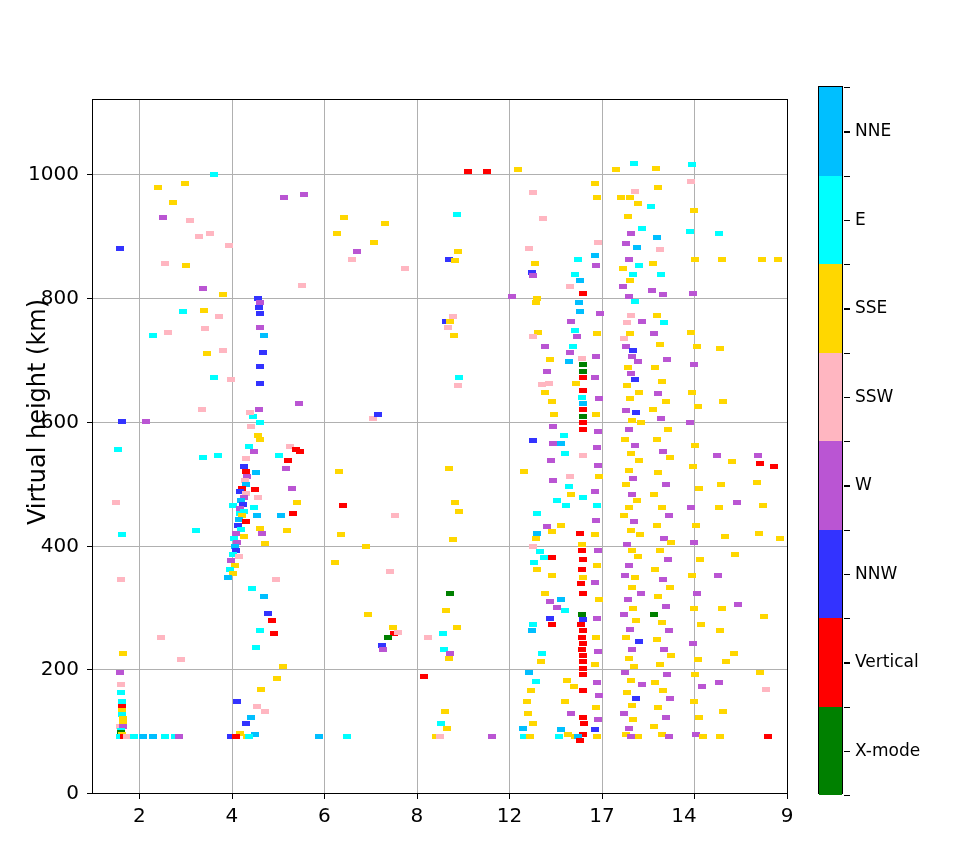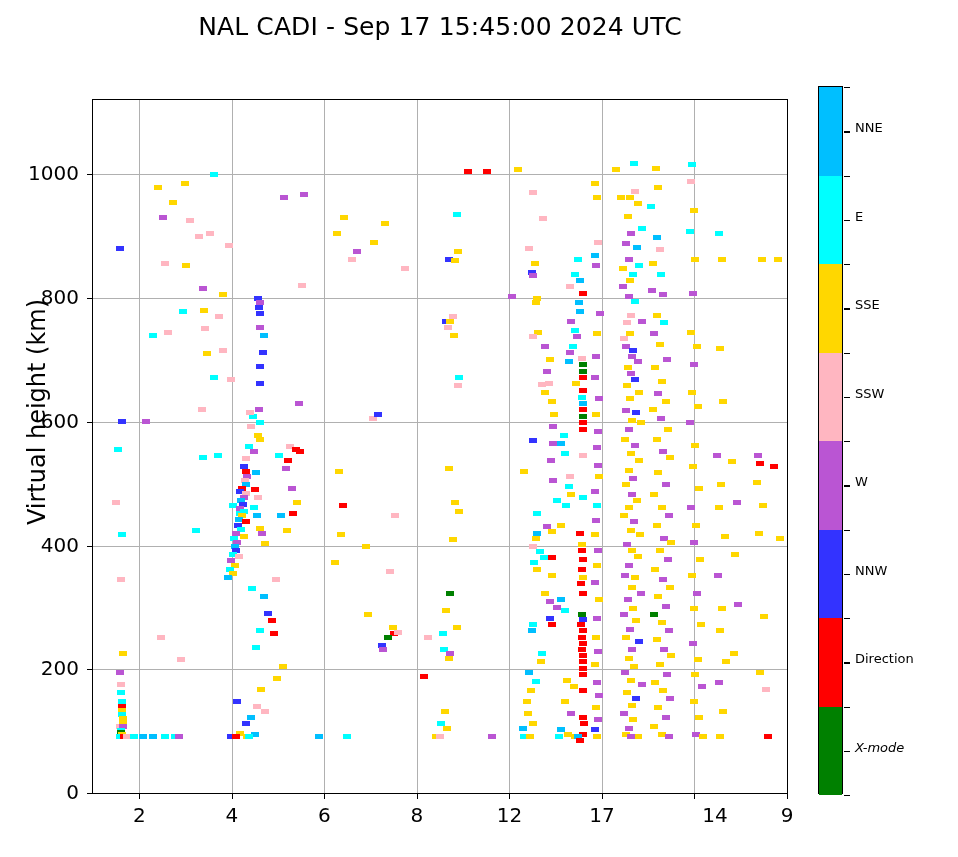--- a/index.html
+++ b/index.html
@@ -128,21 +128,21 @@
   .cb-tick {
     position: absolute;
     left: 25px;
     width: 6px;
     height: 1.3px;
     background: #000;
   }
   .cb-label {
     position: absolute;
     left: 36px;
-    font-size: 13px;
+    font-size: 17px;
     color: #000;
     white-space: nowrap;
     margin-top: -11px;
   }
   #cb-title {
     position: absolute;
     left: 757px;
     top: 287px;
     width: 420px;
     text-align: center;
@@ -150,21 +150,20 @@
     color: #000;
     transform: rotate(90deg);
     white-space: nowrap;
   }
 </style>
 </head>
 <body>
 
 <div id="root">
 
-  <div id="chart-title">NAL CADI - Sep 17 15:45:00 2024 UTC</div>
 
   <div id="plot-frame">
     <div id="plot-canvas">
         <div class="gridline-v" style="left: 46.2667px;"></div>
         <div class="gridline-v" style="left: 138.8px;"></div>
         <div class="gridline-v" style="left: 231.333px;"></div>
         <div class="gridline-v" style="left: 323.867px;"></div>
         <div class="gridline-v" style="left: 416.4px;"></div>
         <div class="gridline-v" style="left: 508.933px;"></div>
         <div class="gridline-v" style="left: 601.467px;"></div>
@@ -756,21 +755,21 @@
       <div class="ticklabel-x" style="left: 138.8px;">4</div>
       <div class="tick-x" style="left: 231.333px;"></div>
       <div class="ticklabel-x" style="left: 231.333px;">6</div>
       <div class="tick-x" style="left: 323.867px;"></div>
       <div class="ticklabel-x" style="left: 323.867px;">8</div>
       <div class="tick-x" style="left: 416.4px;"></div>
       <div class="ticklabel-x" style="left: 416.4px;">12</div>
       <div class="tick-x" style="left: 508.933px;"></div>
       <div class="ticklabel-x" style="left: 508.933px;">17</div>
       <div class="tick-x" style="left: 601.467px;"></div>
-      <div class="ticklabel-x" style="left: 622px;">14</div>
+      <div class="ticklabel-x" style="left: 591px;">14</div>
       <div class="tick-x" style="left: 694px;"></div>
       <div class="ticklabel-x" style="left: 694px;">9</div>
       <div class="tick-y" style="top: 693px;"></div>
       <div class="ticklabel-y" style="top: 693px;">0</div>
       <div class="tick-y" style="top: 569.25px;"></div>
       <div class="ticklabel-y" style="top: 569.25px;">200</div>
       <div class="tick-y" style="top: 445.5px;"></div>
       <div class="ticklabel-y" style="top: 445.5px;">400</div>
       <div class="tick-y" style="top: 321.75px;"></div>
       <div class="ticklabel-y" style="top: 321.75px;">600</div>
@@ -796,24 +795,24 @@
       <div class="cb-tick" style="top: 309.75px;"></div>
       <div class="cb-label" style="top: 309.75px;">SSW</div>
       <div class="cb-seg" style="top: 354px; height: 88.5px; background: rgb(186, 85, 211);"></div>
       <div class="cb-tick" style="top: 398.25px;"></div>
       <div class="cb-label" style="top: 398.25px;">W</div>
       <div class="cb-seg" style="top: 442.5px; height: 88.5px; background: rgb(51, 51, 255);"></div>
       <div class="cb-tick" style="top: 486.75px;"></div>
       <div class="cb-label" style="top: 486.75px;">NNW</div>
       <div class="cb-seg" style="top: 531px; height: 88.5px; background: rgb(255, 0, 0);"></div>
       <div class="cb-tick" style="top: 575.25px;"></div>
-      <div class="cb-label" style="top: 575.25px;">Direction</div>
+      <div class="cb-label" style="top: 575.25px;">Vertical</div>
       <div class="cb-seg" style="top: 619.5px; height: 88.5px; background: rgb(0, 128, 0);"></div>
       <div class="cb-tick" style="top: 663.75px;"></div>
-      <div class="cb-label" style="top: 663.75px; font-style: italic;">X-mode</div>
+      <div class="cb-label" style="top: 663.75px;">X-mode</div>
       <div class="cb-tick" style="top: 0px;"></div>
       <div class="cb-tick" style="top: 708px;"></div>
       <div class="cb-tick" style="top: 88.5px;"></div>
       <div class="cb-tick" style="top: 177px;"></div>
       <div class="cb-tick" style="top: 265.5px;"></div>
       <div class="cb-tick" style="top: 354px;"></div>
       <div class="cb-tick" style="top: 442.5px;"></div>
       <div class="cb-tick" style="top: 531px;"></div>
       <div class="cb-tick" style="top: 619.5px;"></div>
     </div>

